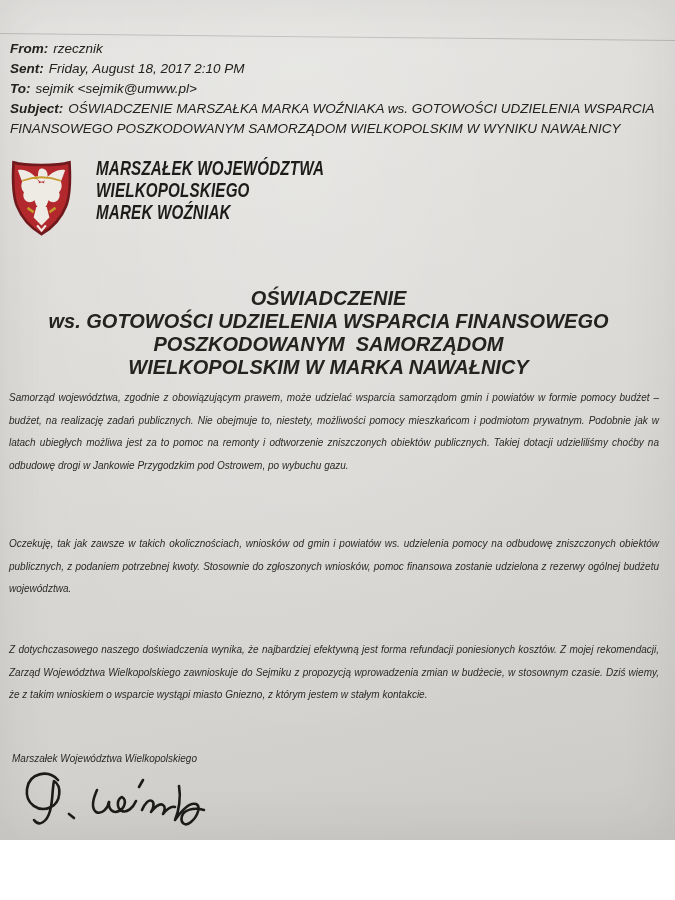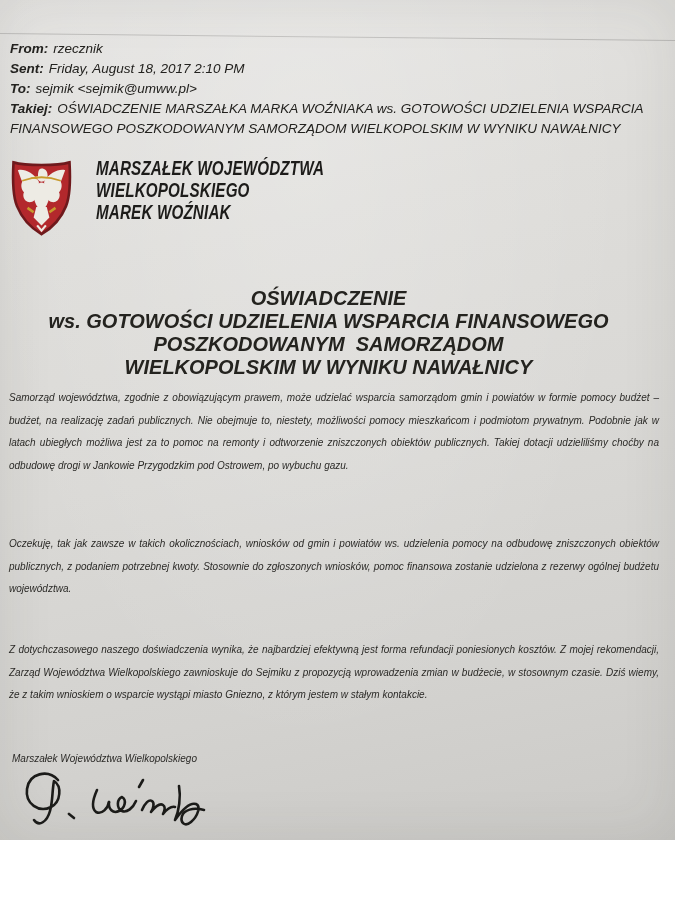--- a/index.html
+++ b/index.html
@@ -58,21 +58,21 @@
 <body>
 
 <div class="paper">
 
   <div class="scan-line"></div>
 
   <div class="email-header">
     <p><span class="lbl">From:</span><span>rzecznik</span></p>
     <p><span class="lbl">Sent:</span><span>Friday, August 18, 2017 2:10 PM</span></p>
     <p><span class="lbl">To:</span><span>sejmik &lt;sejmik@umww.pl&gt;</span></p>
-    <p><span class="lbl">Takiej:</span><span>OŚWIADCZENIE MARSZAŁKA MARKA WOŹNIAKA ws. GOTOWOŚCI UDZIELENIA WSPARCIA FINANSOWEGO POSZKODOWANYM SAMORZĄDOM WIELKOPOLSKIM W WYNIKU NAWAŁNICY</span></p>
+    <p><span class="lbl">Subject:</span><span>OŚWIADCZENIE MARSZAŁKA MARKA WOŹNIAKA ws. GOTOWOŚCI UDZIELENIA WSPARCIA FINANSOWEGO POSZKODOWANYM SAMORZĄDOM WIELKOPOLSKIM W WYNIKU NAWAŁNICY</span></p>
   </div>
 
   <div class="letterhead">
     <svg class="crest" viewBox="0 0 72 94" aria-hidden="true">
       <path d="M4,8 C18,12 54,12 68,8 C69,26 69,46 64,58 C58,73 48,83 36,90 C24,83 14,73 8,58 C3,46 3,26 4,8 Z" fill="#b3282c" stroke="#6f191c" stroke-width="3"></path>
       <g fill="#edebe4">
         <path d="M33,30 C27,20 16,15 9,17 C11,22 12,26 14,30 C12,34 13,39 16,42 C14,46 16,51 20,53 C25,55 30,50 33,46 Z"></path>
         <path d="M39,30 C45,20 56,15 63,17 C61,22 60,26 58,30 C60,34 59,39 56,42 C58,46 56,51 52,53 C47,55 42,50 39,46 Z"></path>
         <ellipse cx="36" cy="46" rx="8.5" ry="15"></ellipse>
         <path d="M36,15 C40,15 43,18 43,23 C43,27 40,30 36,30 C34,30 33,29 32,27.5 L26,25.5 L32,23.5 C32,18.5 33,15 36,15 Z"></path>
@@ -86,21 +86,21 @@
     <div class="lh-text">
       <div>MARSZAŁEK WOJEWÓDZTWA</div>
       <div>WIELKOPOLSKIEGO</div>
       <div>MAREK WOŹNIAK</div>
     </div>
   </div>
 
   <div class="title">
     <div>OŚWIADCZENIE</div>
     <div class="pre">ws. GOTOWOŚCI UDZIELENIA WSPARCIA FINANSOWEGO POSZKODOWANYM  SAMORZĄDOM</div>
-    <div>WIELKOPOLSKIM W WYNIKU NAWAŁNICY</div>
+    <div>WIELKOPOLSKIM W MARKA NAWAŁNICY</div>
   </div>
 
   <p class="para p1">Samorząd województwa, zgodnie z obowiązującym prawem, może udzielać wsparcia samorządom gmin i powiatów w formie pomocy budżet – budżet, na realizację zadań publicznych. Nie obejmuje to, niestety, możliwości pomocy mieszkańcom i podmiotom prywatnym. Podobnie jak w latach ubiegłych możliwa jest za to pomoc na remonty i odtworzenie zniszczonych obiektów publicznych. Takiej dotacji udzieliliśmy choćby na odbudowę drogi w Jankowie Przygodzkim pod Ostrowem, po wybuchu gazu.</p>
   <p class="para p2">Oczekuję, tak jak zawsze w takich okolicznościach, wniosków od gmin i powiatów ws. udzielenia pomocy na odbudowę zniszczonych obiektów publicznych, z podaniem potrzebnej kwoty. Stosownie do zgłoszonych wniosków, pomoc finansowa zostanie udzielona z rezerwy ogólnej budżetu województwa.</p>
   <p class="para p3">Z dotychczasowego naszego doświadczenia wynika, że najbardziej efektywną jest forma refundacji poniesionych kosztów. Z mojej rekomendacji, Zarząd Województwa Wielkopolskiego zawnioskuje do Sejmiku z propozycją wprowadzenia zmian w budżecie, w stosownym czasie. Dziś wiemy, że z takim wnioskiem o wsparcie wystąpi miasto Gniezno, z którym jestem w stałym kontakcie.</p>
 
   <div class="signoff">Marszałek Województwa Wielkopolskiego</div>
 
   <svg class="signature" viewBox="0 0 212 80" aria-hidden="true" fill="none" stroke="#1b1b19" stroke-width="2.6" stroke-linecap="round" stroke-linejoin="round">
     <path d="M46,14 C36,3 17,7 15,23 C13,38 27,47 39,41 C49,36 50,20 42,15 C40,25 41,34 38,45 C35,56 27,61 22,54"></path>

